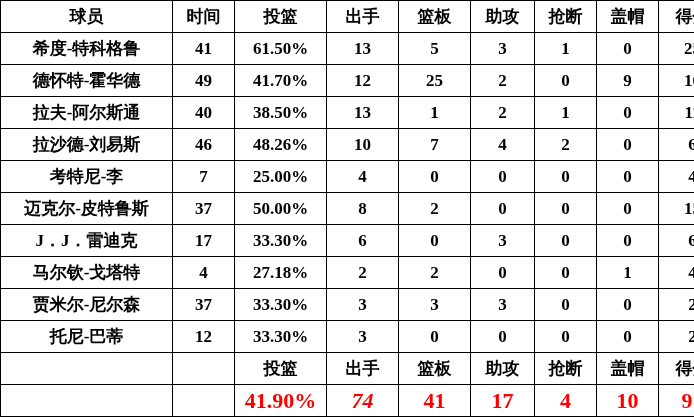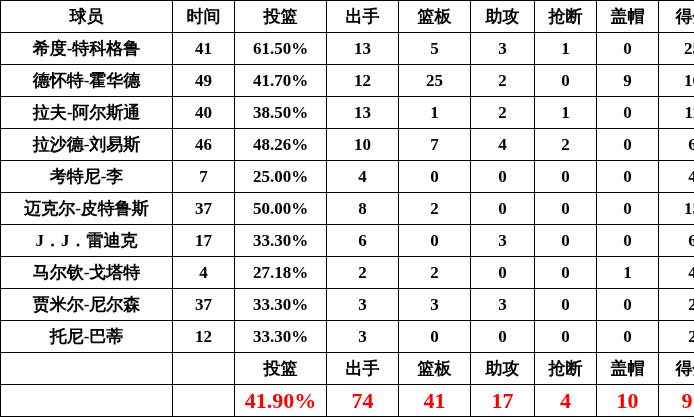--- a/index.html
+++ b/index.html
@@ -218,21 +218,21 @@
           <td>篮板</td>
           <td>助攻</td>
           <td>抢断</td>
           <td>盖帽</td>
           <td>得分</td>
         </tr>
         <tr class="total-val">
           <td class="blank totals-left-blank"></td>
           <td class="blank totals-left-blank"></td>
           <td style="color: rgb(255, 0, 0);">41.90%</td>
-          <td style="color: rgb(255, 0, 0);">74</td>
+          <td style="color: rgb(255, 0, 0); font-style: italic;">74</td>
           <td style="color: rgb(255, 0, 0);">41</td>
           <td style="color: rgb(255, 0, 0);">17</td>
           <td style="color: rgb(255, 0, 0);">4</td>
           <td style="color: rgb(255, 0, 0);">10</td>
           <td style="color: rgb(255, 0, 0);">91</td>
         </tr>
       </tbody>
   </table>
 </div>
 

